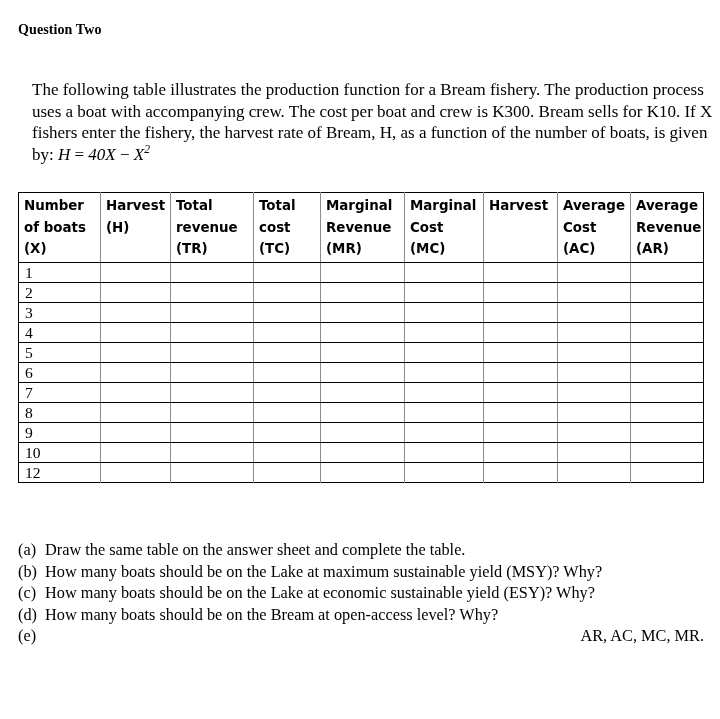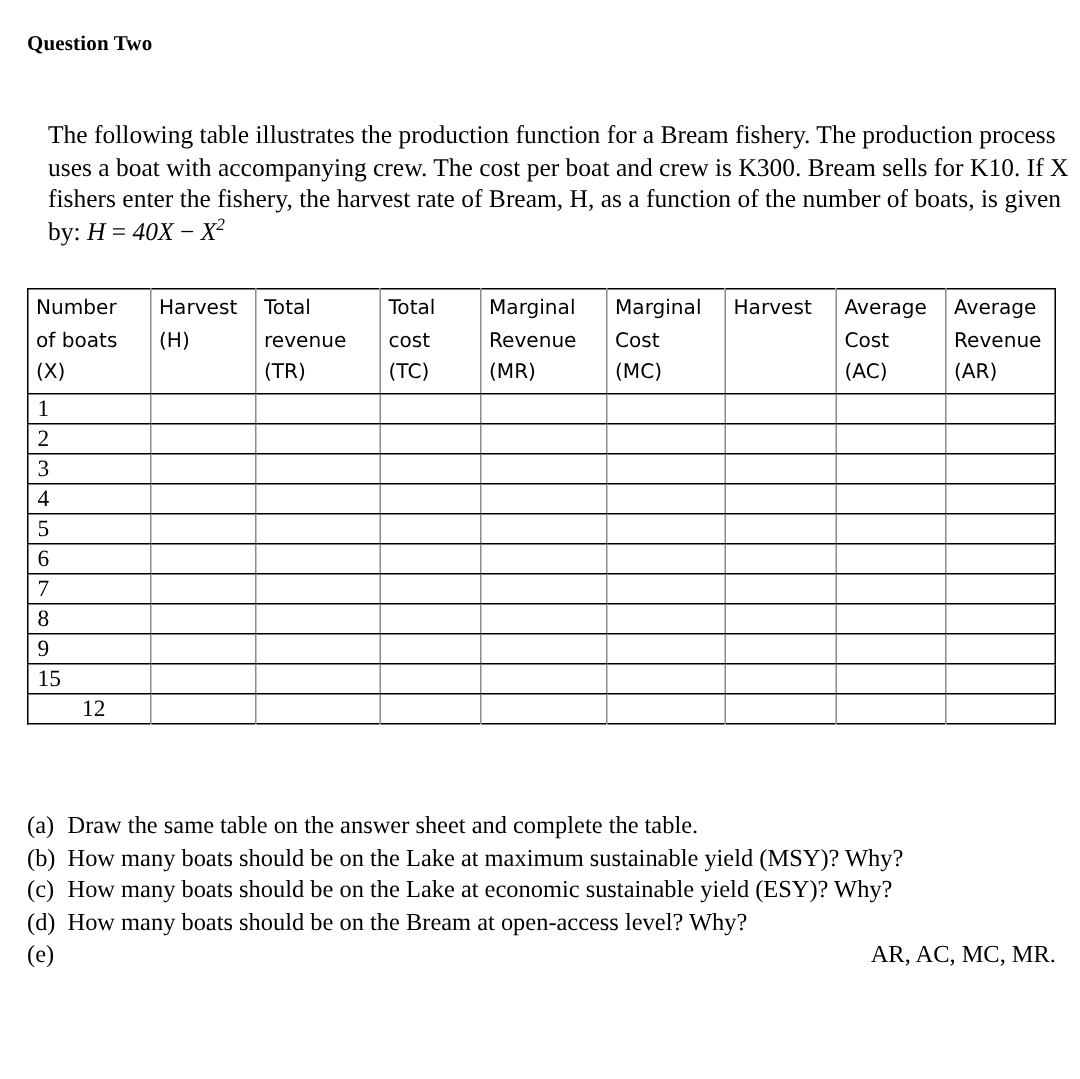--- a/index.html
+++ b/index.html
@@ -87,21 +87,21 @@
   table.fishery col.c3 { width: 67px; }
   table.fishery col.c4 { width: 84px; }
   table.fishery col.c5 { width: 79px; }
   table.fishery col.c6 { width: 74px; }
   table.fishery col.c7 { width: 73px; }
   table.fishery col.c8 { width: 73px; }
 
   table.fishery th {
     font-family: "DejaVu Sans", "Liberation Sans", sans-serif;
     font-size: 13.4px;
-    font-weight: normal;
+    font-weight: bold;
     text-align: left;
     vertical-align: top;
     line-height: 21.5px;
     padding: 2px 0 2px 5px;
     border-right: 1.3px solid #8c8c8c;
     border-bottom: 1.4px solid #000000;
     white-space: pre-line;
   }
   table.fishery th:last-child { border-right: none; }
 
@@ -110,21 +110,21 @@
     font-family: "Liberation Serif", "DejaVu Serif", serif;
     font-size: 15.6px;
     line-height: 19px;
     text-align: left;
     vertical-align: middle;
     padding: 0 0 0 6px;
     border-right: 1.3px solid #8c8c8c;
     border-bottom: 1.2px solid #000000;
   }
   table.fishery td:last-child { border-right: none; }
-  table.fishery tr:last-child td { border-bottom: none; text-align: center; }
+  table.fishery tr:last-child td { border-bottom: none; }
 
   
   .qlist {
     position: absolute;
     left: 18px;
     top: 539px;
     width: 686px;
     font-family: "Liberation Serif", "DejaVu Serif", serif;
     font-size: 16.3px;
     line-height: 21.5px;
@@ -298,21 +298,21 @@
             <td></td>
             <td></td>
             <td></td>
             <td></td>
             <td></td>
             <td></td>
             <td></td>
             <td></td>
           </tr>
           <tr>
-            <td>15</td>
+            <td>10</td>
             <td></td>
             <td></td>
             <td></td>
             <td></td>
             <td></td>
             <td></td>
             <td></td>
             <td></td>
           </tr>
           <tr>

